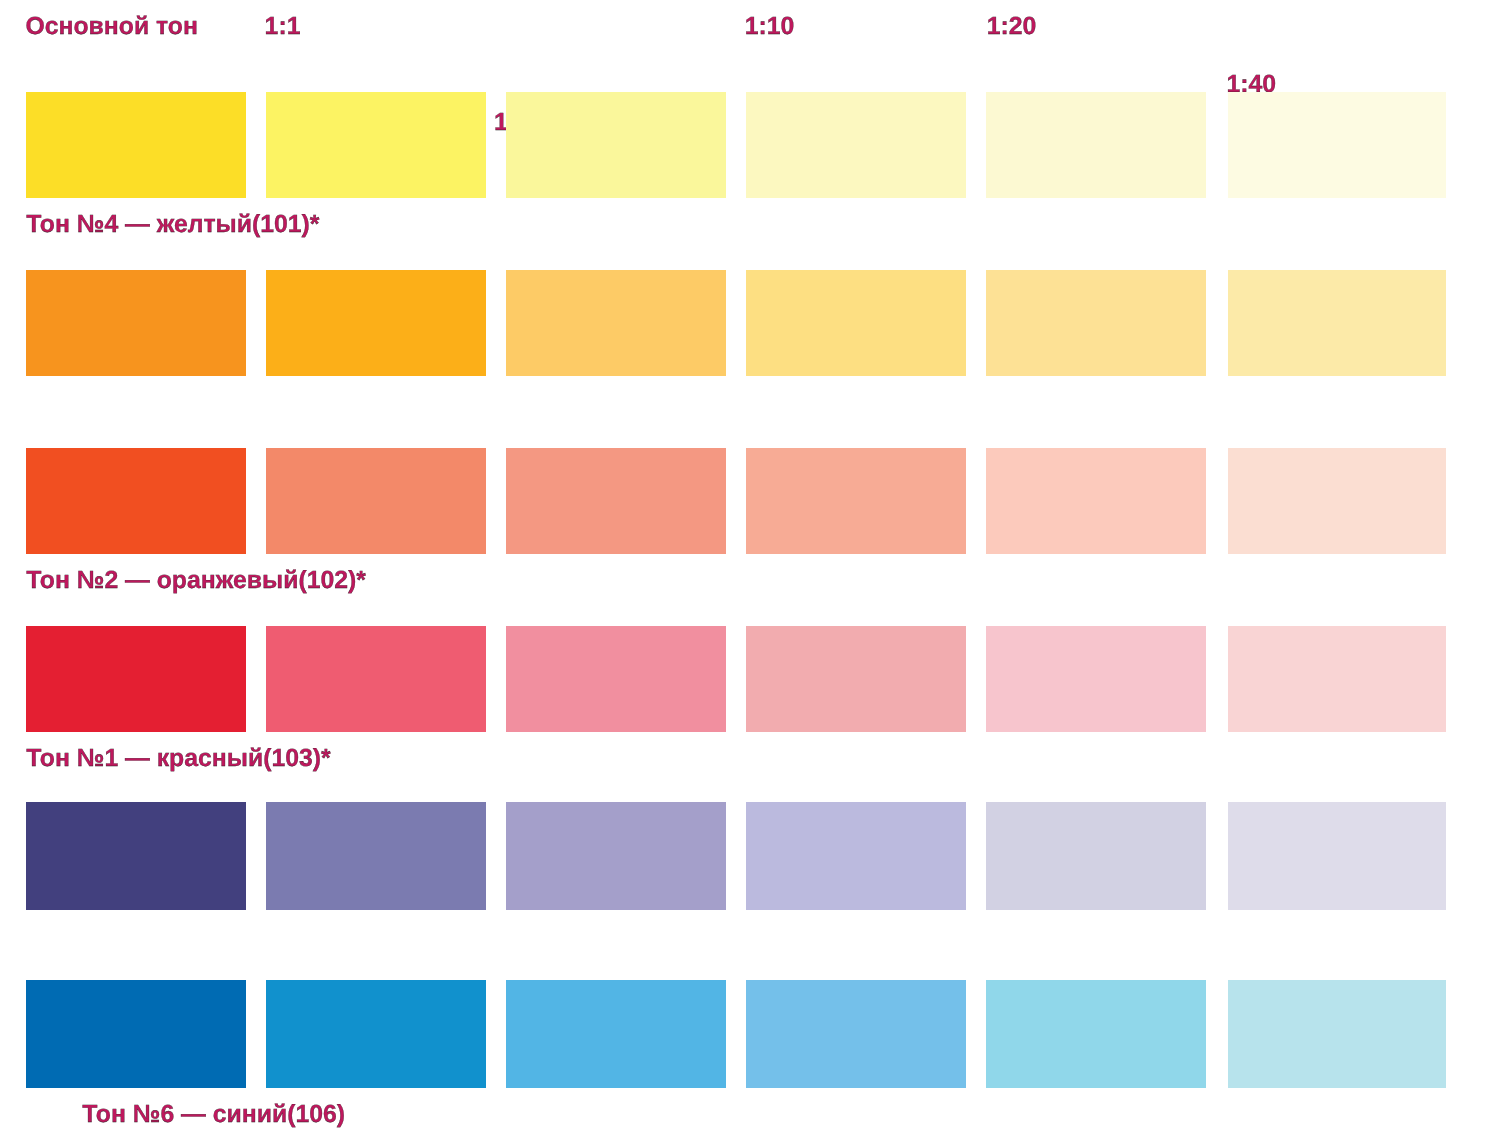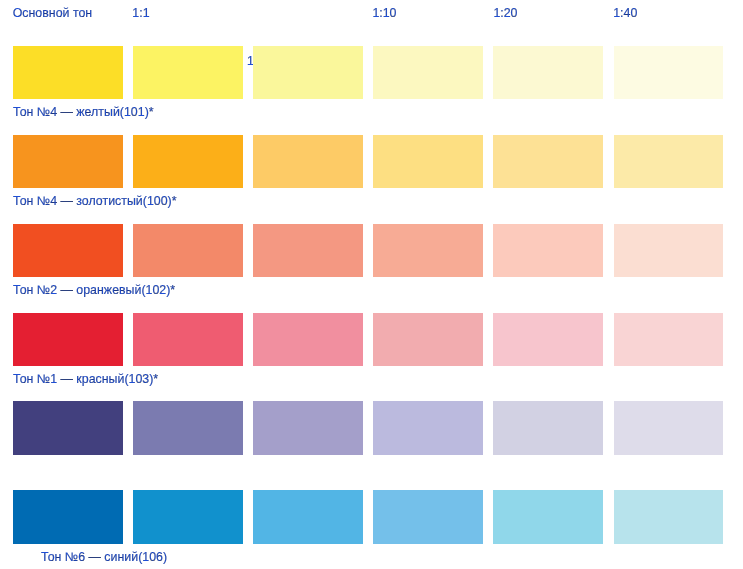--- a/index.html
+++ b/index.html
@@ -23,35 +23,36 @@
     background: #ffffff;
   }
 
   
   .col-header,
   .row-label {
     position: absolute;
     font-size: 12.4px;
     line-height: 13px;
     white-space: nowrap;
-    color: #1d4ed8;
+    color: #be185d;
     -webkit-text-stroke: 0.15px #1f1d1e;
     transform: translateZ(0);
     backface-visibility: hidden;
+    font-weight: bold;
   }
   .col-header { top: 7px; }
   .row-label  { left: 13.1px; }
 
   
   .cx0 { left: 12.7px; }
   .cx1 { left: 132.3px; }
   .cx2 { left: 247px; margin-top: 48px; }
   .cx3 { left: 372.4px; }
   .cx4 { left: 493.4px; }
-  .cx5 { left: 613.2px; }
+  .cx5 { left: 613.2px; margin-top: 29px; }
 
   
   .swatch-row {
     position: absolute;
     left: 0;
     width: 743px;
     height: 53.3px;
   }
   .swatch {
     position: absolute;
@@ -103,21 +104,20 @@
   <div class="row-label ly0">Тон №4 — желтый(101)*</div>
 
   <div class="swatch-row ry1">
     <div class="swatch sx0" style="background: rgb(247, 148, 30);"></div>
     <div class="swatch sx1" style="background: rgb(252, 175, 24);"></div>
     <div class="swatch sx2" style="background: rgb(253, 203, 102);"></div>
     <div class="swatch sx3" style="background: rgb(253, 223, 130);"></div>
     <div class="swatch sx4" style="background: rgb(253, 225, 149);"></div>
     <div class="swatch sx5" style="background: rgb(252, 234, 168);"></div>
   </div>
-  <div class="row-label ly1">Тон №4 — золотистый(100)*</div>
 
   <div class="swatch-row ry2">
     <div class="swatch sx0" style="background: rgb(241, 79, 33);"></div>
     <div class="swatch sx1" style="background: rgb(243, 137, 105);"></div>
     <div class="swatch sx2" style="background: rgb(244, 152, 130);"></div>
     <div class="swatch sx3" style="background: rgb(247, 171, 149);"></div>
     <div class="swatch sx4" style="background: rgb(252, 202, 188);"></div>
     <div class="swatch sx5" style="background: rgb(251, 222, 210);"></div>
   </div>
   <div class="row-label ly2">Тон №2 — оранжевый(102)*</div>

